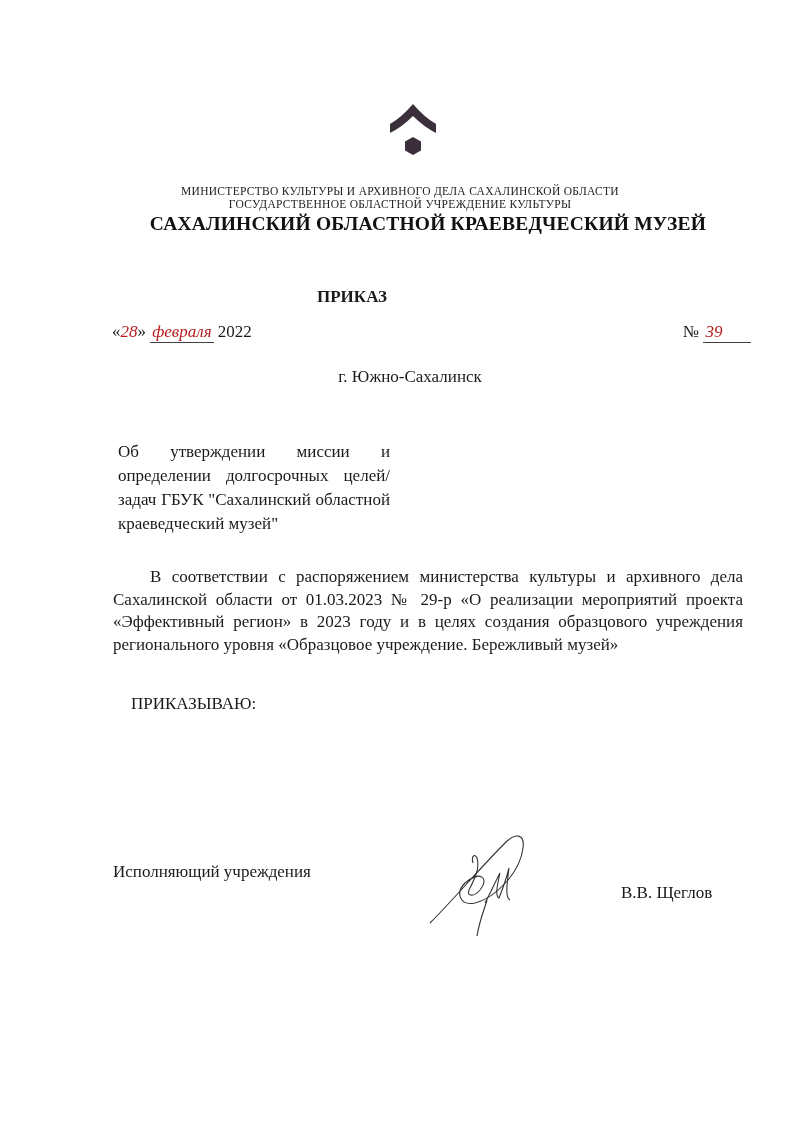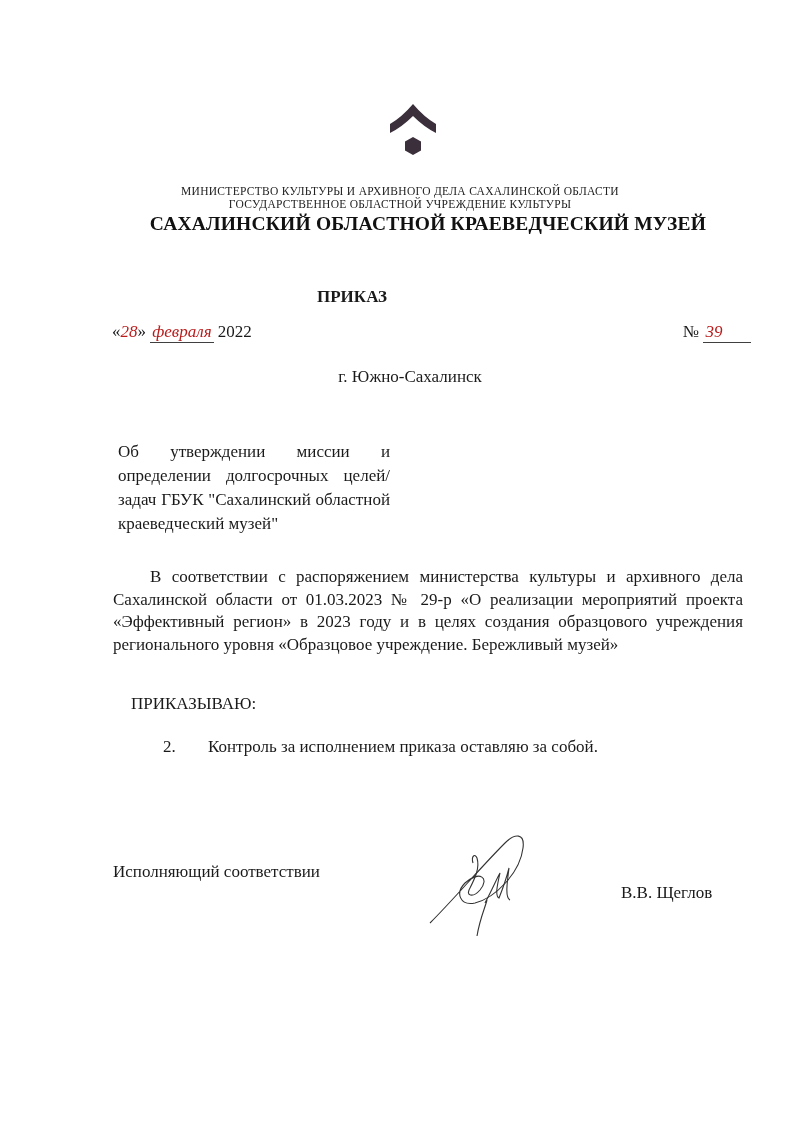--- a/index.html
+++ b/index.html
@@ -53,25 +53,24 @@
 
 <div id="city" class="abs">г. Южно-Сахалинск</div>
 
 <div id="subject" class="abs">Об утверждении миссии и определении долгосрочных целей/задач ГБУК "Сахалинский областной краеведческий музей"</div>
 
 <div id="preamble" class="abs">В соответствии с распоряжением министерства культуры и архивного дела Сахалинской области от 01.03.2023 № 29-р «О реализации мероприятий проекта «Эффективный регион» в 2023 году и в целях создания образцового учреждения регионального уровня «Образцовое учреждение. Бережливый музей»</div>
 
 <div id="order-word" class="abs">ПРИКАЗЫВАЮ:</div>
 
 <div id="items" class="abs">
-  <div class="item"><span class="num">2.</span><span>Контроль за исполнением приказа оставляю за собой.</span></div>
 </div>
 
 <div id="signer-title" class="abs">
-  <div>Исполняющий соответствии</div>
+  <div>Исполняющий учреждения</div>
 </div>
 
 <svg id="signature" class="abs" viewBox="0 0 125 110" fill="none" stroke="#333" stroke-width="1.1">
   <path d="M5 95 C30 70 55 40 80 15 C90 5 100 5 98 20 C95 45 70 70 50 75 C35 78 30 65 40 55 C55 42 65 50 55 62 C48 70 40 68 45 60"></path>
   <path d="M45 60 C50 50 55 40 52 30 C50 25 46 28 48 35"></path>
   <path d="M60 75 C68 60 72 50 75 45 C72 58 70 68 74 70 C78 60 82 48 84 40 C82 55 80 70 85 72"></path>
   <path d="M52 108 C55 90 60 80 62 72"></path>
 </svg>
 
 <div id="signer-name" class="abs">В.В. Щеглов</div>

